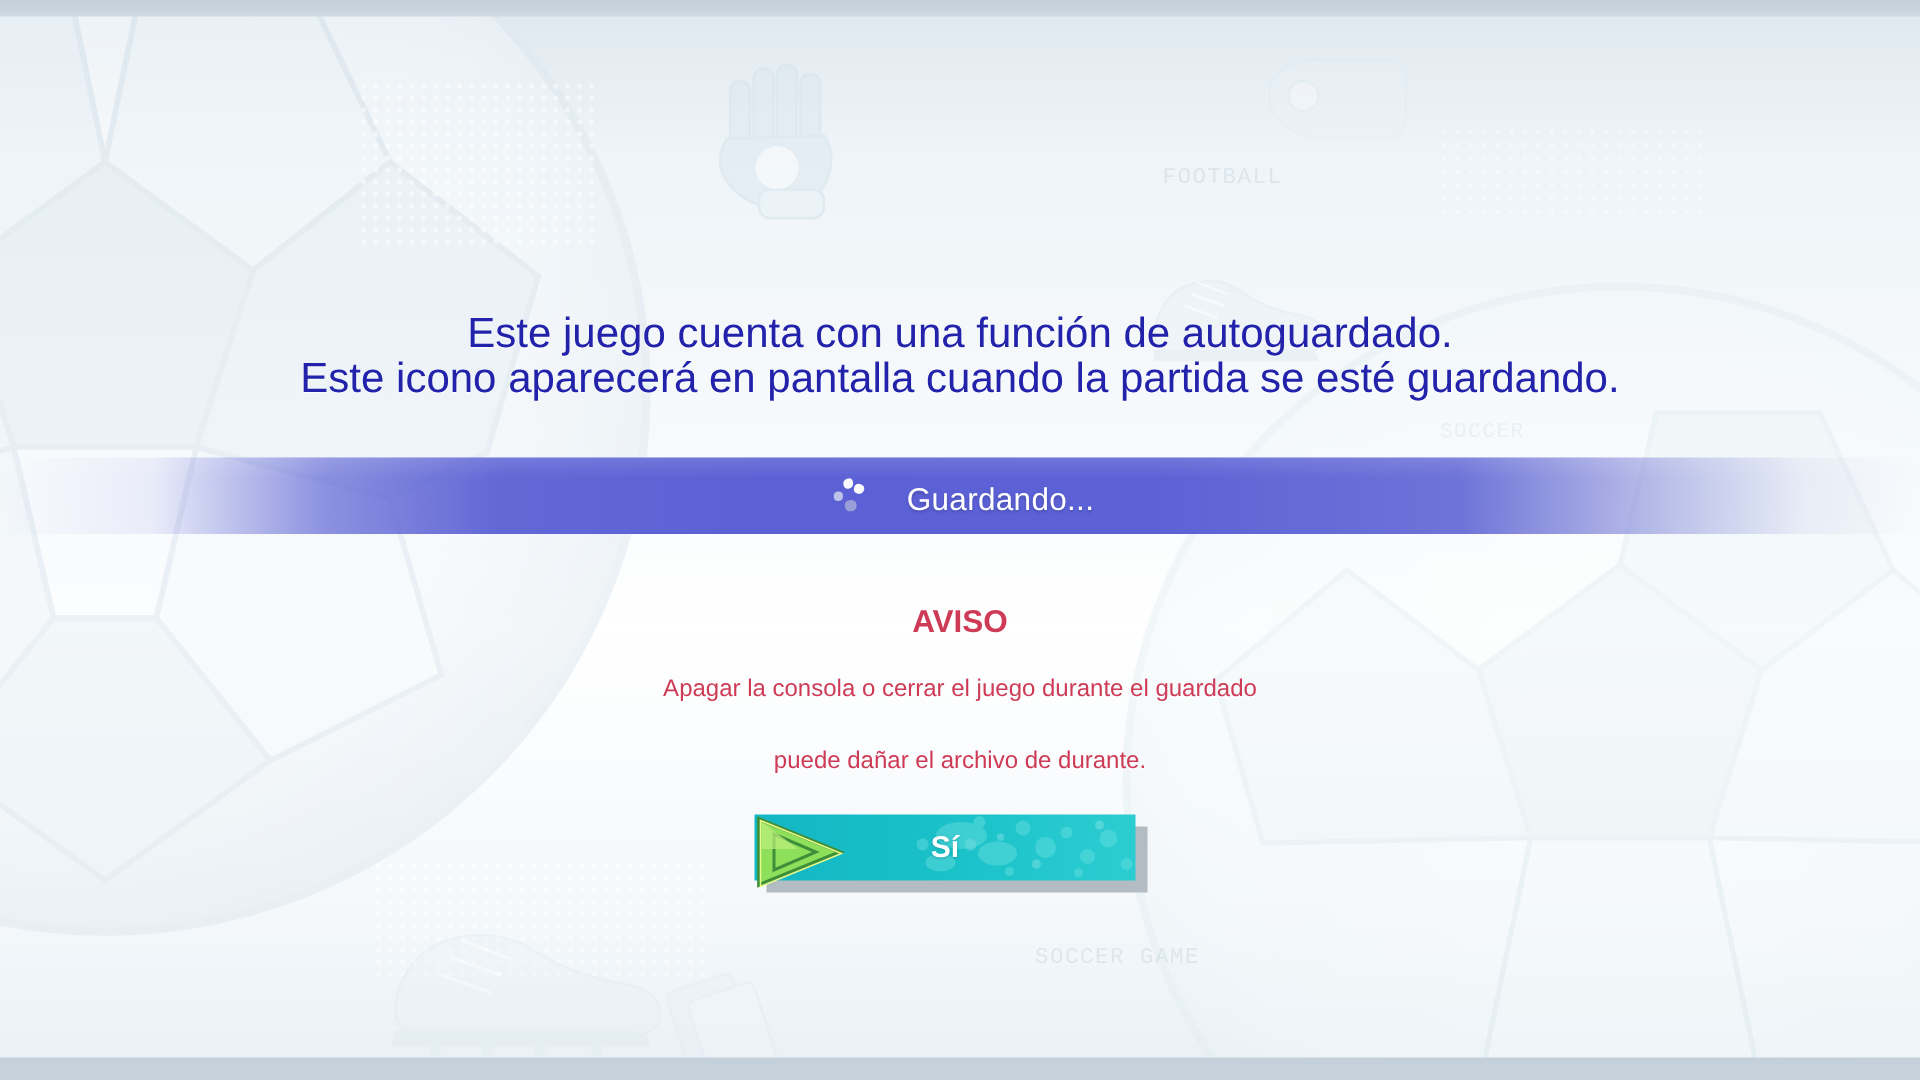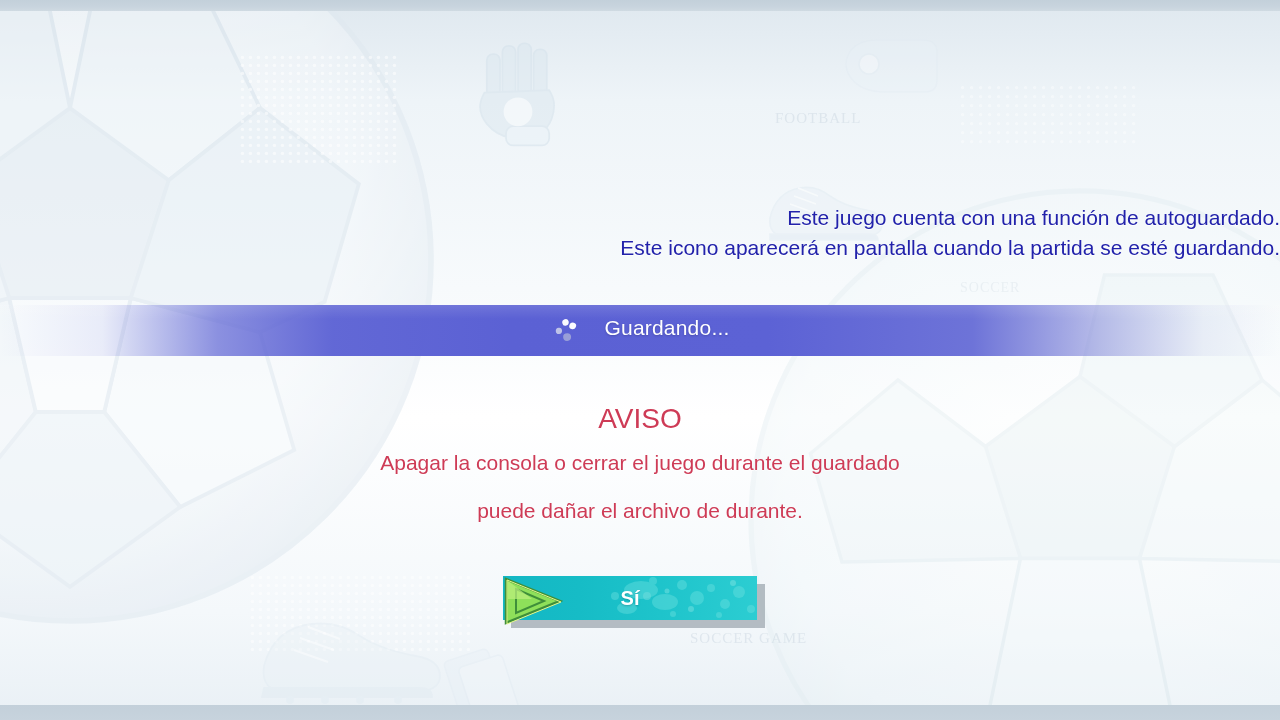--- a/index.html
+++ b/index.html
@@ -37,35 +37,35 @@
   .dotgrid-c { position:absolute; left:960px; top:85px;  width:180px; height:60px;  opacity:.4; }
 
   .glove   { left:470px;  top:35px;  width:120px; height:120px; opacity:.5; }
   .boot-a  { left:760px;  top:160px; width:130px; height:95px;  opacity:.38; }
   .boot-b  { left:250px;  top:600px; width:200px; height:115px; opacity:.35; }
   .whistle { left:835px;  top:30px;  width:120px; height:70px;  opacity:.3; }
   .card    { left:420px;  top:640px; width:120px; height:90px;  opacity:.3; }
 
   .wm-text {
     position:absolute; color:rgba(150,170,190,.20);
-    font-size:15px; letter-spacing:1px; font-family:Liberation Serif, serif;
+    font-size:15px; letter-spacing:1px; font-family:Liberation Mono, monospace;
     white-space:nowrap; user-select:none;
   }
   .wm-t1 { left:775px; top:110px; }
   .wm-t2 { left:690px; top:630px; }
   .wm-t3 { left:960px; top:280px; color:rgba(170,185,200,.16); font-size:14px; }
 
   
   .content {
     position:absolute; left:0; top:0; width:1280px; height:720px;
   }
 
   .info-line {
-    position:absolute; width:1280px; text-align:right;
-    color:#2222ab; font-size:21px; font-weight:400;
+    position:absolute; width:1280px; text-align:center;
+    color:#2222ab; font-size:28px; font-weight:400;
     text-shadow:0 1px 1px rgba(255,255,255,.9);
     white-space:nowrap;
   }
   .info-1 { top:206px; }
   .info-2 { top:236px; }
 
   
   .save-banner {
     position:absolute; left:0; top:305px; width:1280px; height:51px;
     background:linear-gradient(90deg,
@@ -79,40 +79,40 @@
         rgba(130,136,216,0.55) 86%,
         rgba(150,156,220,0.12) 94%,
         rgba(160,166,222,0) 100%);
     display:flex; align-items:center; justify-content:center;
   }
   .save-banner::after {
     content:""; position:absolute; left:0; top:0; width:1280px; height:14px;
     background:linear-gradient(180deg,rgba(255,255,255,.12),rgba(255,255,255,0));
     pointer-events:none;
   }
-  .save-inner { display:flex; align-items:flex-start; gap:24px; z-index:2; }
+  .save-inner { display:flex; align-items:flex-end; gap:24px; z-index:2; }
   .save-icon  { width:30px; height:30px; display:block; }
   .save-label {
     color:#ffffff; font-size:21px; font-weight:400; letter-spacing:.2px;
     text-shadow:0 1px 2px rgba(40,40,110,.35);
   }
 
   
   .warn-line {
     position:absolute; width:1280px; text-align:center;
-    color:#ce3b56; font-size:21px; white-space:nowrap;
+    color:#ce3b56; font-size:16px; white-space:nowrap;
     text-shadow:0 1px 1px rgba(255,255,255,.85);
   }
-  .warn-title { top:403px; font-size:28px; }
+  .warn-title { top:403px; font-size:21px;font-weight:bold; }
   .warn-1     { top:451px; }
   .warn-2     { top:499px; }
 
   
   .btn-wrap {
-    position:absolute; left:503px; top:576px; width:262px; height:52px;
+    position:absolute; left:503px; top:543px; width:262px; height:52px;
   }
   .btn-shadow {
     position:absolute; left:8px; top:8px; width:254px; height:44px;
     background:#a8b1b8; opacity:.85;
   }
   .btn-body {
     position:absolute; left:0px; top:0px; width:254px; height:44px;
     background:linear-gradient(90deg,#13b7c4 0%,#16bcc6 30%,#1ec4cb 62%,#2ccdd2 100%);
     overflow:hidden;
   }

